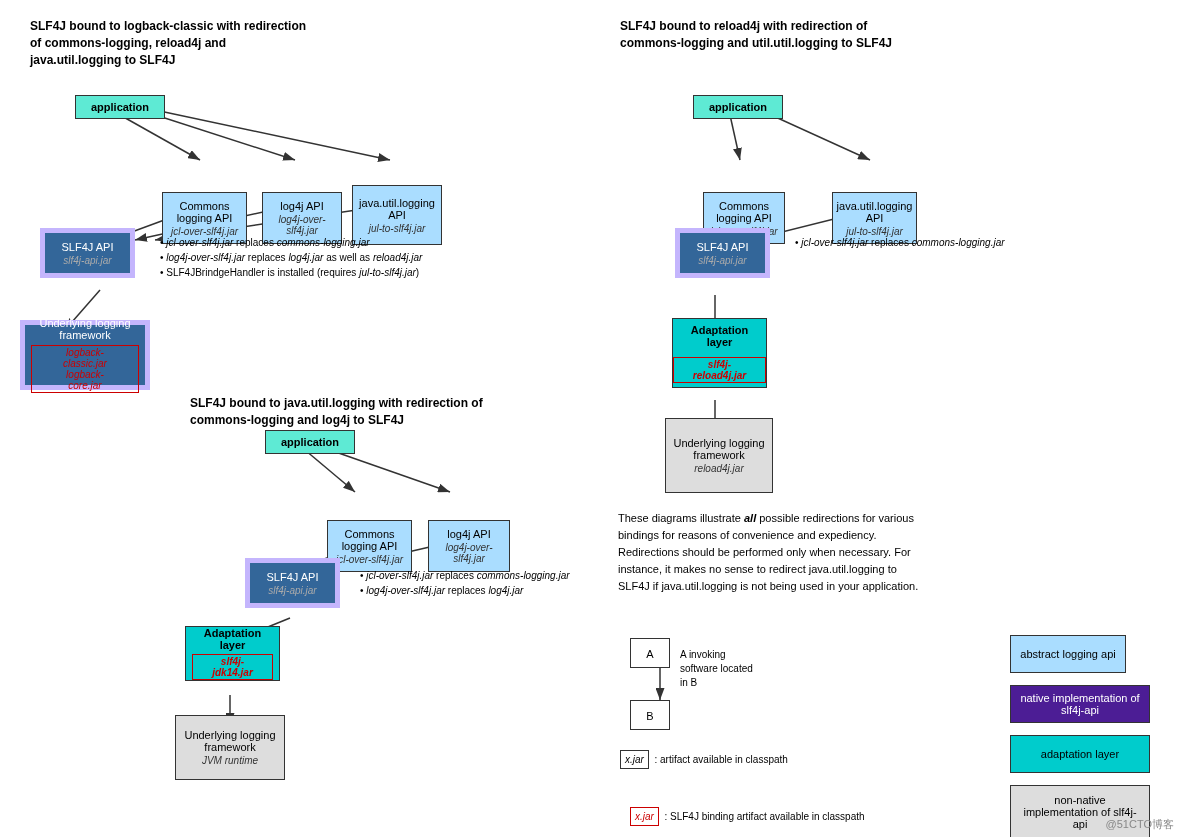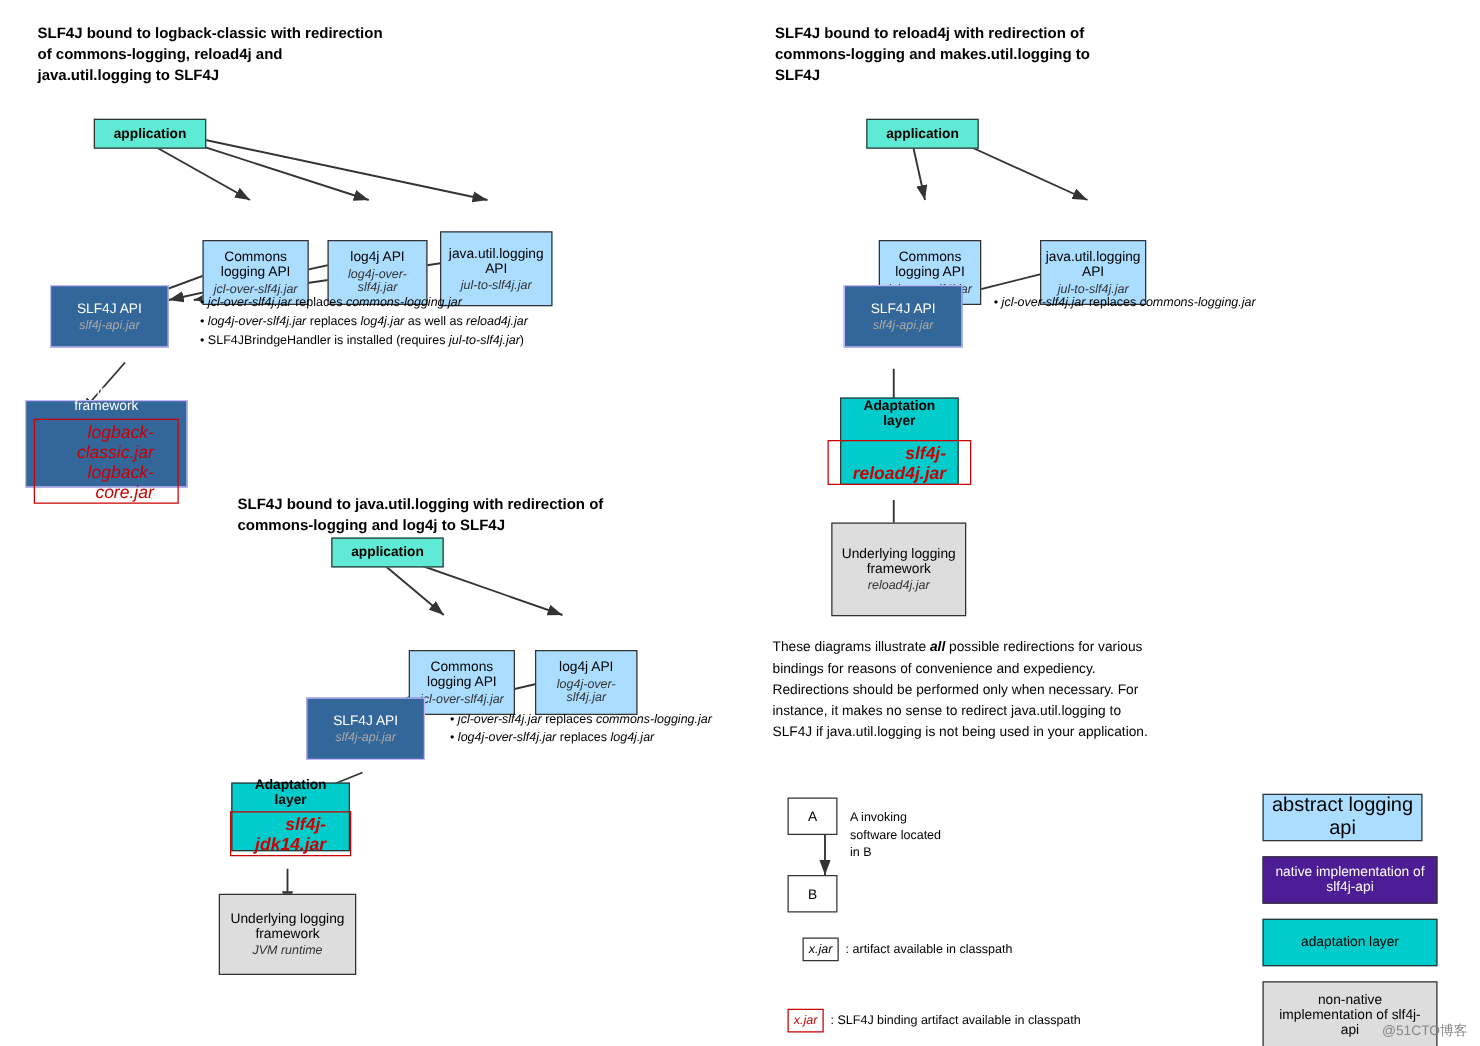--- a/index.html
+++ b/index.html
@@ -42,47 +42,46 @@
     .box-teal {
       background: #00cccc;
       border: 1px solid #333;
       color: #000;
       padding: 3px 6px;
       font-weight: bold;
     }
 
     .box-dark-blue {
       background: #336699;
-      border: 1px solid #c4b5fd;
+      border: 5px solid #c4b5fd;
       color: #fff;
       padding: 3px 6px;
     }
 
     .box-gray {
       background: #dddddd;
       border: 1px solid #333;
       color: #000;
       padding: 3px 6px;
     }
 
     .jar-label {
       font-style: italic;
       font-size: 10px;
       margin-top: 2px;
       color: #333;
     }
 
     .jar-label-red {
       font-style: italic;
-      font-size: 14px;
+      font-size: 10px;
       margin-top: 2px;
       color: #cc0000;
       border: 1px solid #cc0000;
       padding: 1px 19px;
-      text-align: right;
     }
 
     .section-title {
       position: absolute;
       font-weight: bold;
       font-size: 12px;
       line-height: 1.4;
     }
 
     
@@ -281,21 +280,21 @@
 
 <div class="box box-gray" style="left:175px; top:715px; width:110px; height:65px;">
   <span>Underlying
 logging
 framework</span>
   <span class="jar-label">JVM runtime</span>
 </div>
 
 <div class="section-title" style="left:620px; top:18px; width:290px;">SLF4J bound to reload4j with
 redirection of commons-logging
-and makes.util.logging to SLF4J</div>
+and util.util.logging to SLF4J</div>
 
 <div class="box box-green" style="left:693px; top:95px; width:90px; height:24px;">application</div>
 
 <div class="box box-blue" style="left:703px; top:152px; width:82px; height:52px;">
   <span>Commons
 logging API</span>
   <span class="jar-label">jcl-over-slf4j.jar</span>
 </div>
 
 <div class="box box-blue" style="left:832px; top:152px; width:85px; height:52px;">
@@ -326,29 +325,29 @@
 </div>
 
 <div style="position:absolute; left:618px; top:510px; width:310px; font-size:11px; line-height:1.55;">
   These diagrams illustrate <b><i>all</i></b> possible redirections for various bindings for reasons of convenience and expediency. Redirections should be performed only when necessary. For instance, it makes no sense to redirect java.util.logging to SLF4J if java.util.logging is not being used in your application.
 </div>
 
 <div style="position:absolute; left:630px; top:638px; width:40px; height:30px; border:1px solid #333; text-align:center; line-height:30px; font-size:11px; background:#fff;">A</div>
 <div style="position:absolute; left:630px; top:700px; width:40px; height:30px; border:1px solid #333; text-align:center; line-height:30px; font-size:11px; background:#fff;">B</div>
 <div style="position:absolute; left:680px; top:648px; font-size:10px; line-height:1.4;">A invoking<br>software located<br>in B</div>
 
-<div style="position:absolute; left:642px; top:750px; font-size:10px; line-height:1.5;">
+<div style="position:absolute; left:620px; top:750px; font-size:10px; line-height:1.5;">
   <span class="jar-box">x.jar</span>&nbsp; : artifact available in classpath
 </div>
 
 <div style="position:absolute; left:630px; top:775px; font-size:10px; line-height:1.5;margin-top:32px;">
   <span class="jar-box-red">x.jar</span>&nbsp; : SLF4J binding artifact available in classpath
 </div>
 
-<div class="legend-box legend-box-blue" style="left:1010px; top:635px; width:128px; height:38px; display:flex; align-items:center; justify-content:center; font-size:16px;">abstract
+<div class="legend-box legend-box-blue" style="left:1010px; top:635px; width:116px; height:38px; display:flex; align-items:center; justify-content:center; font-size:11px;">abstract
 logging api</div>
 
 <div class="legend-box legend-box-dark-blue" style="left:1010px; top:685px; width:140px; height:38px; display:flex; align-items:center; justify-content:center; font-size:11px; color:#fff;">native implementation
 of slf4j-api</div>
 
 <div class="legend-box legend-box-teal" style="left:1010px; top:735px; width:140px; height:38px; display:flex; align-items:center; justify-content:center; font-size:11px;">adaptation layer</div>
 
 <div class="legend-box legend-box-gray" style="left:1010px; top:785px; width:140px; height:54px; display:flex; align-items:center; justify-content:center; font-size:11px;">non-native implementation
 of slf4j-api</div>
 

